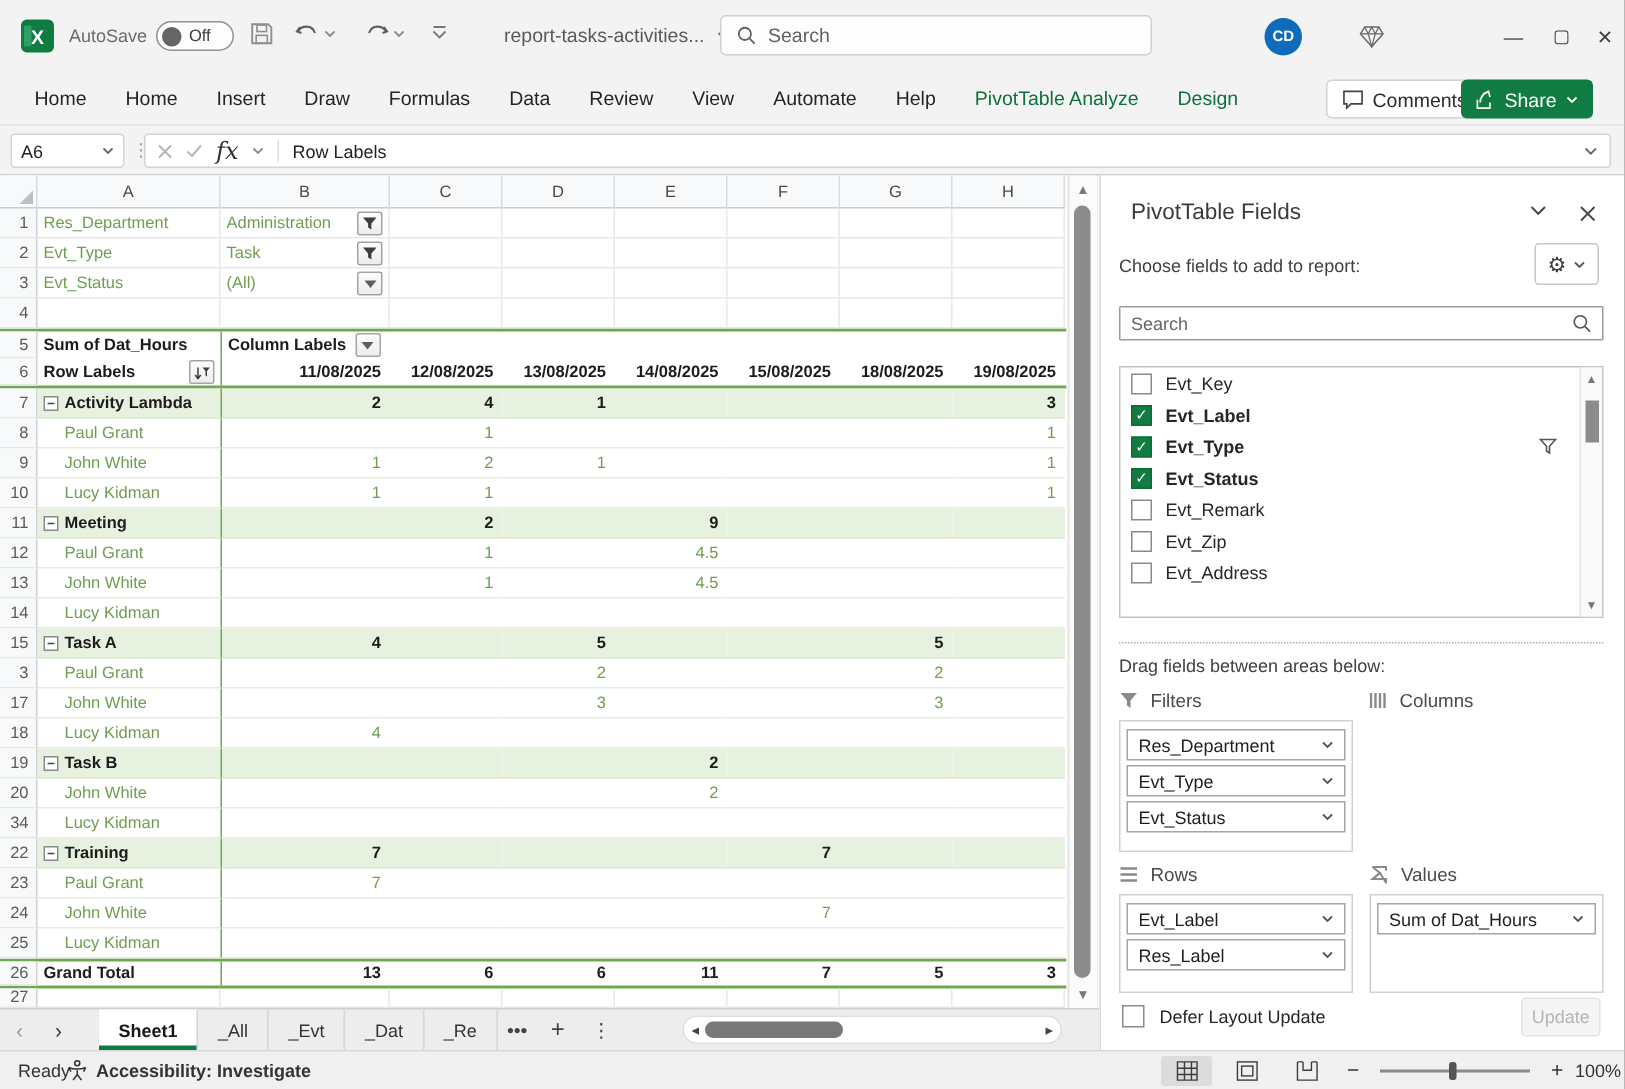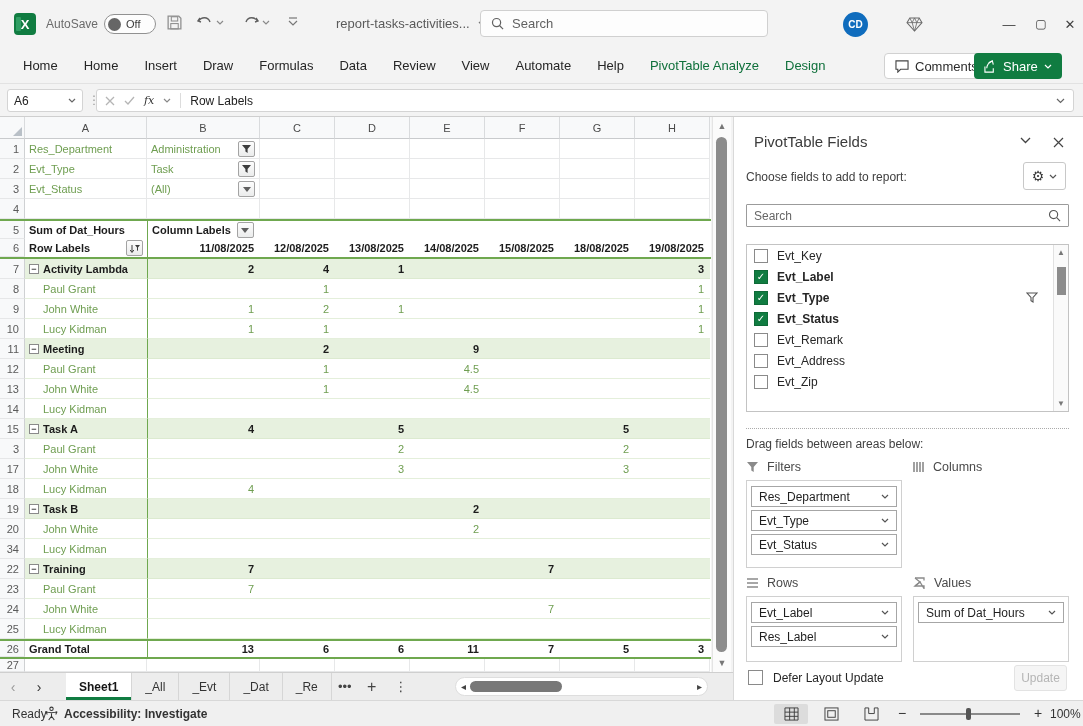--- a/index.html
+++ b/index.html
@@ -47,21 +47,21 @@
   .fbar { position:absolute; top:84px; left:0; width:100%; height:33px; background:#f3f3f3;
           border-bottom:1px solid #cfcfcf; }
   .name-box { position:absolute; left:7px; top:5px; width:76px; height:23px; background:#fff;
               border:1px solid #d4d4d4; border-radius:3px; display:flex; align-items:center;
               justify-content:space-between; padding:0 6px; font-size:12px; color:#222; }
   .fbar-dots { position:absolute; left:88px; top:9px; color:#9a9a9a; font-size:12px; }
   .fx-field { position:absolute; left:96px; top:5px; width:978px; height:23px; background:#fff;
               border:1px solid #d4d4d4; border-radius:3px; display:flex; align-items:center; gap:9px;
               padding:0 8px; font-size:12px; color:#222; }
   .fx-sep { width:1px; height:15px; background:#dcdcdc; }
-  .fx-label { font-style:italic; font-family:"DejaVu Serif", serif; color:#333; font-size:11px; }
+  .fx-label { font-style:italic; font-family:"DejaVu Serif", serif; color:#333; font-size:16px; }
 
   
   .grid { position:absolute; top:117px; left:0; width:711px; height:555px; background:#fff; overflow:hidden; }
   .ghead { display:flex; height:22px; background:#f8f9fa; }
   .ghead .hc { border-right:1px solid #d9dbdd; border-bottom:1px solid #c9cbcd; color:#4a4a4a;
                font-size:11px; display:flex; align-items:center; justify-content:center; flex:none; height:22px; }
   .corner { position:relative; background:#f8f9fa; }
   .corner::after { content:""; position:absolute; right:2px; bottom:2px; border-style:solid;
                    border-width:0 0 9px 9px; border-color:transparent transparent #b9c0c7 transparent; }
   .grow { display:flex; height:20px; }
@@ -784,25 +784,25 @@
           <div class="fitem">
             <span class="chk on">✓</span>
             <span class="flabel checked">Evt_Status</span>
           </div>
           <div class="fitem">
             <span class="chk"></span>
             <span class="flabel">Evt_Remark</span>
           </div>
           <div class="fitem">
             <span class="chk"></span>
-            <span class="flabel">Evt_Address</span>
+            <span class="flabel">Evt_Zip</span>
           </div>
           <div class="fitem">
             <span class="chk"></span>
-            <span class="flabel">Evt_Zip</span>
+            <span class="flabel">Evt_Address</span>
           </div>
         </div>
       <div class="flscroll">
         <span class="sbarrow" style="top:3px;font-size:8px">▲</span>
         <div class="flthumb"></div>
         <span class="sbarrow" style="bottom:3px;font-size:8px">▼</span>
       </div>
     </div>
     <div class="dotted"></div>
     <span class="drag-label">Drag fields between areas below:</span>

